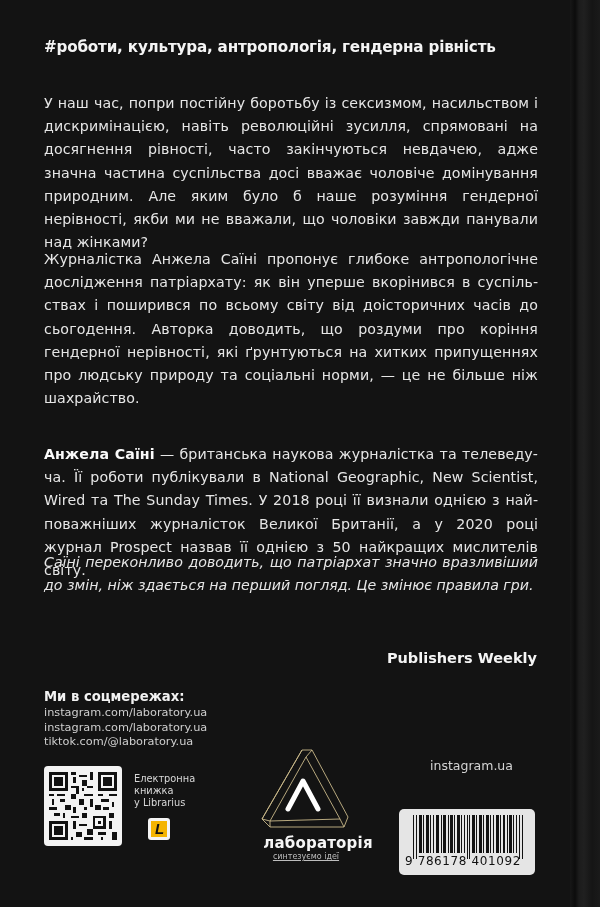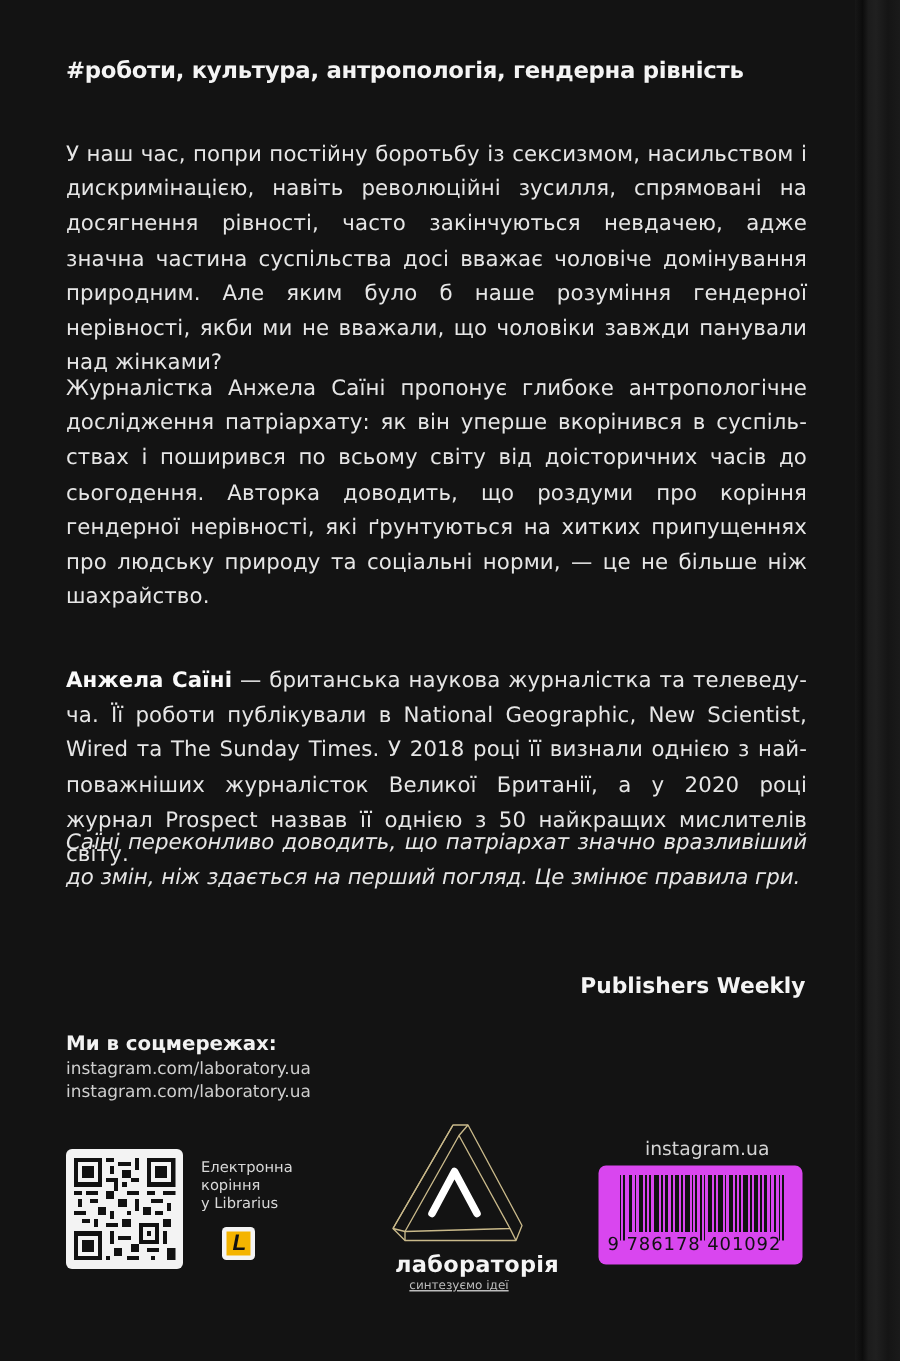--- a/index.html
+++ b/index.html
@@ -69,22 +69,22 @@
   }
   .logo-tag {
     position:absolute; left:250px; top:852px; width:112px; text-align:center;
     font-size:8px; color:#bdbdbd;text-decoration:underline;
   }
   .site {
     position:absolute; left:430px; top:758px;
     font-size:12.5px; color:#d4d4d4;
   }
   .barcode {
-    position:absolute; left:399px; top:777px; width:136px; height:66px;
-    background:#d946ef; border-radius:5px;
+    position:absolute; left:399px; top:809px; width:136px; height:66px;
+    background:#e5e5e5; border-radius:5px;
   }
   .barcode svg { position:absolute; left:14px; top:6px; }
   .barcode-num {
     position:absolute; left:6px; top:45px; font-size:12px; color:#111;
     font-family:"DejaVu Sans", sans-serif; letter-spacing:0.6px; white-space:pre;
   }
 </style>
 </head>
 <body>
 
@@ -97,20 +97,21 @@
 
 <div class="para p3"><b>Анжела Саїні</b><span> — британська наукова журналістка та телеведу­ча. Її роботи публікували в National Geographic, New Scientist, Wired та The Sunday Times. У 2018 році її визнали однією з най­поважніших журналісток Великої Британії, а у 2020 році журнал Prospect назвав її однією з 50 найкращих мислителів світу.</span></div>
 
 <div class="quote">Саїні переконливо доводить, що патріархат значно вразливі­ший до змін, ніж здається на перший погляд. Це змінює пра­вила гри.</div>
 <div class="quote-src">Publishers Weekly</div>
 
 <div class="social">
   <div class="social-title">Ми в соцмережах:</div>
   <span class="social-link">instagram.com/laboratory.ua</span>
   <span class="social-link">instagram.com/laboratory.ua</span>
+  <span class="social-link">tiktok.com/@laboratory.ua</span>
 </div>
 
 <div class="qr">
   <svg width="68" height="70" viewBox="0 0 25 25" shape-rendering="crispEdges">
     <g fill="#111">
       <rect x="0" y="0" width="7" height="7"></rect>
         <rect x="1" y="1" width="5" height="5" fill="#f3f3f3"></rect>
         <rect x="2" y="2" width="3" height="3"></rect>
       <rect x="18" y="0" width="7" height="7"></rect>
         <rect x="19" y="1" width="5" height="5" fill="#f3f3f3"></rect>
@@ -162,21 +163,21 @@
         <rect x="23" y="22" width="2" height="3"></rect>
       <rect x="8" y="24" width="1" height="1"></rect>
         <rect x="13" y="24" width="3" height="1"></rect>
         <rect x="19" y="24" width="1" height="1"></rect>
     </g>
   </svg>
 </div>
 
 <div class="ebook-text">
   <div>Електронна</div>
-  <div>коріння</div>
+  <div>книжка</div>
   <div>у Librarius</div>
 </div>
 <div class="librarius">
   <div class="sq"></div>
   <div class="L">L</div>
 </div>
 
 <svg class="logo" viewBox="0 0 94 86">
   <g fill="none" stroke="#c9b98a" stroke-width="0.9" stroke-linejoin="round">
     <path d="M44 3 L54 3 L90 70 L86 80 L12 80 L4 72 Z"></path>

